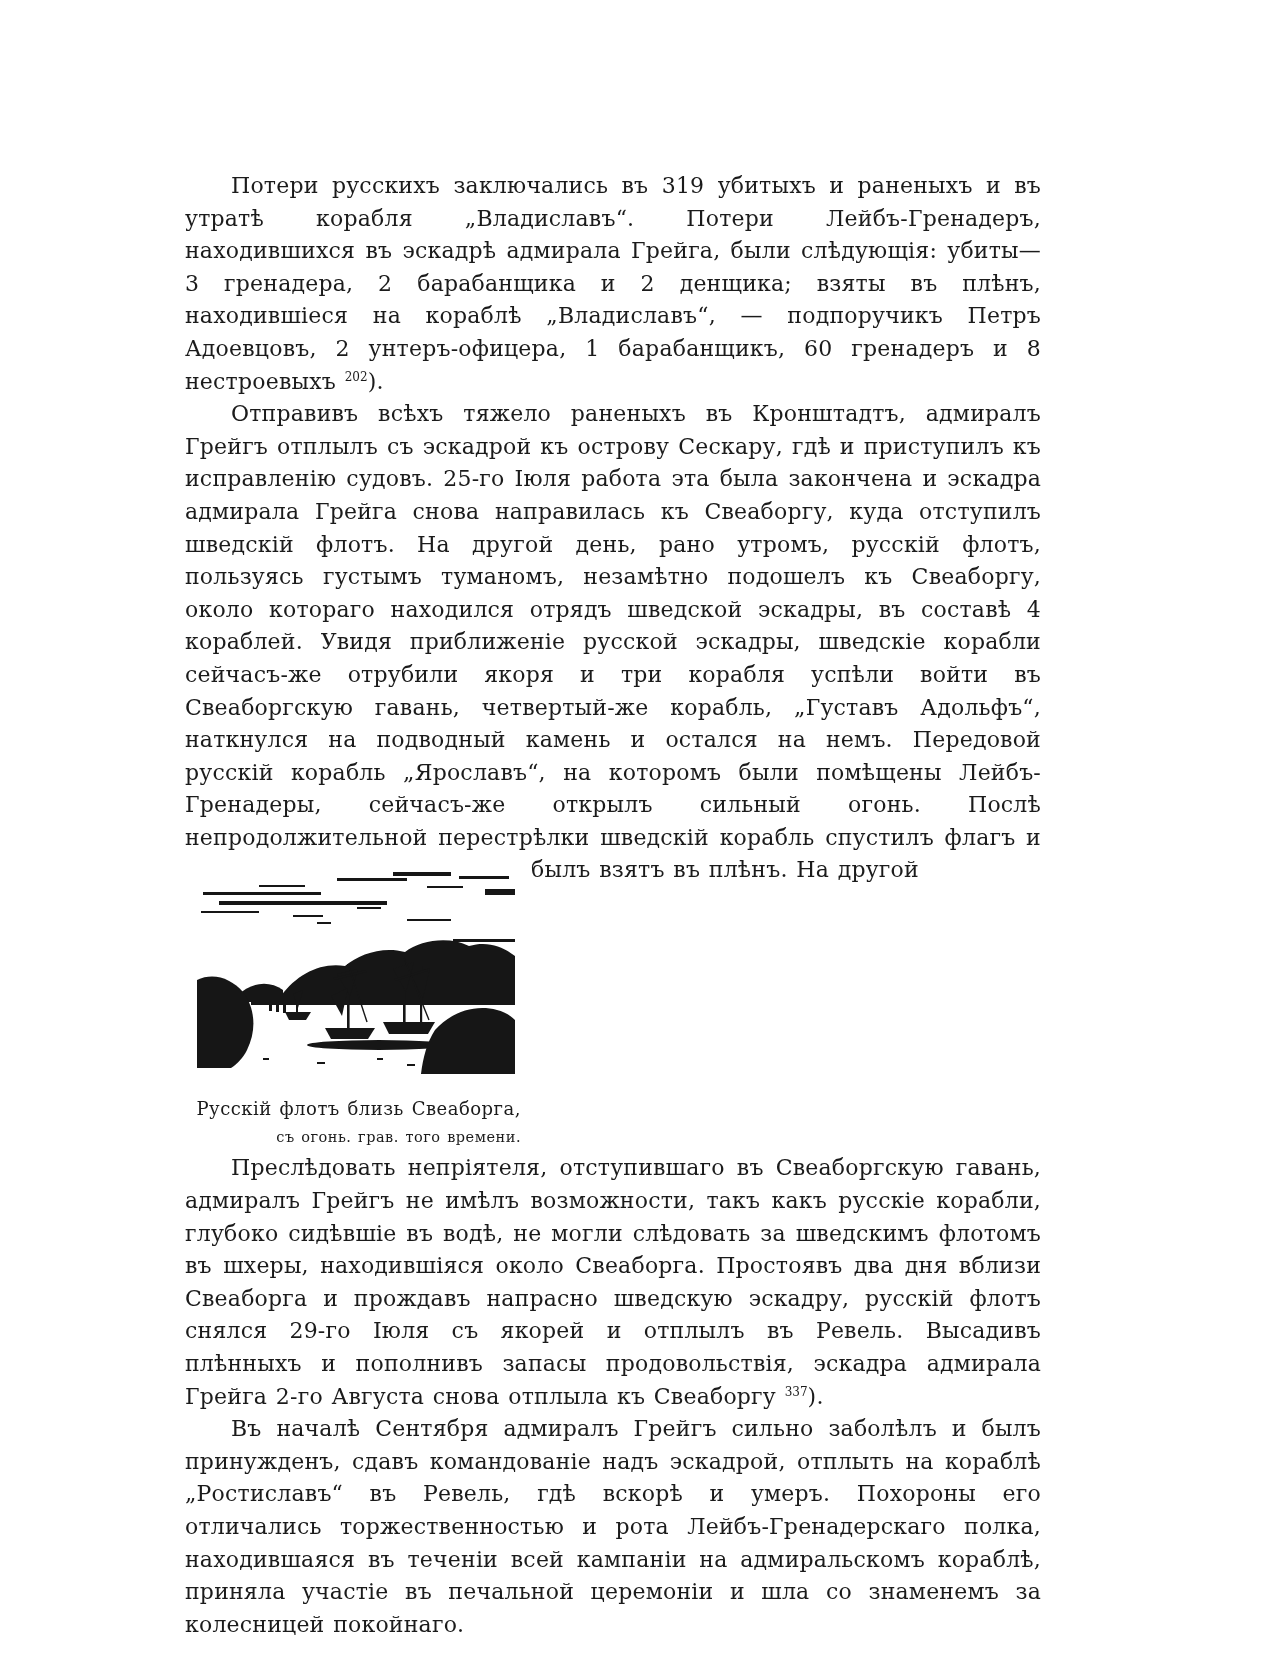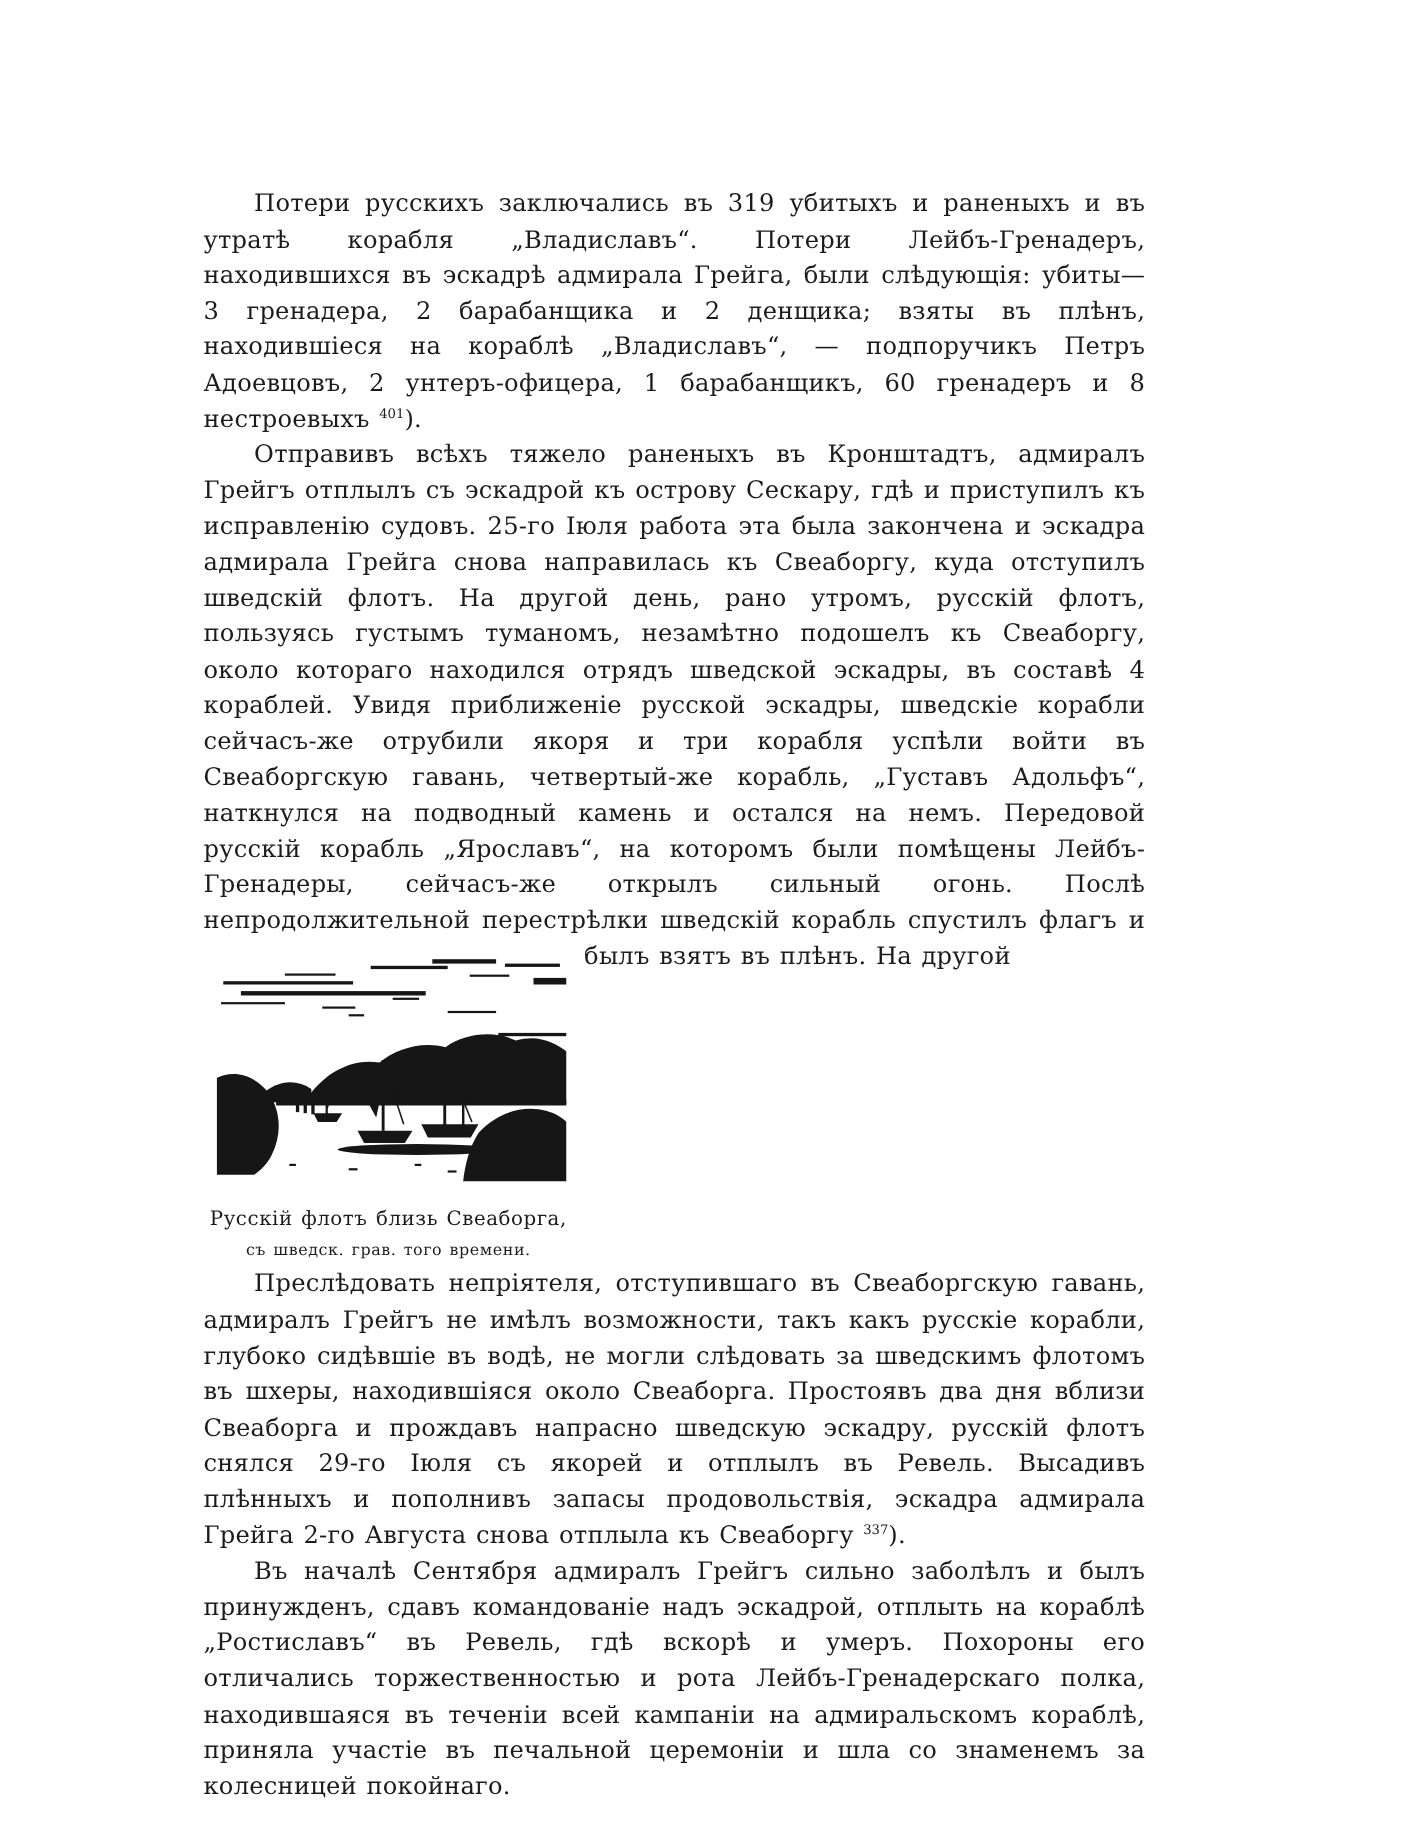--- a/index.html
+++ b/index.html
@@ -35,21 +35,21 @@
     line-height: 0;
     letter-spacing: 0;
   }
   
   .figure-float {
     display: block;
     float: left;
     width: 336px;
     margin: 8px 10px 6px 0;
     text-indent: 0;
-    text-align: center;
+    text-align: right;
   }
   .engraving {
     display: block;
     margin-left: 12px;
     width: 318px;
     height: 212px;
   }
   .cap1 {
     display: block;
     font-size: 18px;
@@ -64,21 +64,21 @@
     margin-top: 8px;
     letter-spacing: 0.5px;
   }
   .clearfix::after { content: ""; display: table; clear: both; }
 </style>
 </head>
 <body>
 
 <div class="content clearfix">
 
-  <p class="para">Потери русскихъ заключались въ 319 убитыхъ и раненыхъ и въ утратѣ корабля „Владиславъ“. Потери Лейбъ-Гренадеръ, находившихся въ эскадрѣ адмирала Грейга, были слѣдующія: убиты—3 гренадера, 2 барабанщика и 2 денщика; взяты въ плѣнъ, находившіеся на кораблѣ „Владиславъ“, — подпоручикъ Петръ Адоевцовъ, 2 унтеръ-офицера, 1 барабанщикъ, 60 гренадеръ и 8 нестроевыхъ <sup>401</sup>).</p>
+  <p class="para">Потери русскихъ заключались въ 319 убитыхъ и раненыхъ и въ утратѣ корабля „Владиславъ“. Потери Лейбъ-Гренадеръ, находившихся въ эскадрѣ адмирала Грейга, были слѣдующія: убиты—3 гренадера, 2 барабанщика и 2 денщика; взяты въ плѣнъ, находившіеся на кораблѣ „Владиславъ“, — подпоручикъ Петръ Адоевцовъ, 2 унтеръ-офицера, 1 барабанщикъ, 60 гренадеръ и 8 нестроевыхъ <sup>202</sup>).</p>
 
   <p class="para clearfix">
     <span>Отправивъ всѣхъ тяжело раненыхъ въ Кронштадтъ, адмиралъ Грейгъ отплылъ съ эскадрой къ острову Сескару, гдѣ и приступилъ къ исправленію судовъ. 25-го Іюля работа эта была закончена и эскадра адмирала Грейга снова направилась къ Свеаборгу, куда отступилъ шведскій флотъ. На другой день, рано утромъ, русскій флотъ, пользуясь густымъ туманомъ, незамѣтно подошелъ къ Свеаборгу, около котораго находился отрядъ шведской эскадры, въ составѣ 4 кораблей. Увидя приближеніе русской эскадры, шведскіе корабли сейчасъ-же отрубили якоря и три корабля успѣли войти въ Свеаборгскую гавань, четвертый-же корабль, „Густавъ Адольфъ“, наткнулся на подводный камень и остался на немъ. Передовой русскій корабль „Ярославъ“, на которомъ были помѣщены Лейбъ-Гренадеры, сейчасъ-же открылъ сильный огонь. Послѣ непродолжительной перестрѣлки шведскій корабль спустилъ флагъ и былъ взятъ въ плѣнъ. На другой </span><span class="figure-float">
       <svg class="engraving" viewBox="0 0 318 212" xmlns="http://www.w3.org/2000/svg" aria-hidden="true">
         <g fill="#161616" stroke="none">
           <rect x="6" y="30" width="118" height="3"></rect>
           <rect x="22" y="39" width="168" height="4"></rect>
           <rect x="62" y="23" width="46" height="2"></rect>
           <rect x="140" y="16" width="70" height="3"></rect>
           <rect x="196" y="10" width="58" height="4"></rect>
@@ -122,21 +122,21 @@
         <g fill="#161616">
           <path d="M0,118 C16,110 34,116 46,130 C58,146 60,168 50,188 C46,196 40,202 34,206 L0,206 Z"></path>
           <path d="M238,168 C254,150 278,142 300,148 C308,150 314,154 318,158 L318,212 L224,212 C226,196 230,180 238,168 Z"></path>
           <rect x="66" y="196" width="6" height="2"></rect>
           <rect x="120" y="200" width="8" height="2"></rect>
           <rect x="180" y="196" width="6" height="2"></rect>
           <rect x="210" y="202" width="8" height="2"></rect>
         </g>
       </svg>
       <span class="cap1">Русскій флотъ близь Свеаборга,</span>
-      <span class="cap2">съ шведск. грав. того времени.</span>
+      <span class="cap2">съ огонь. грав. того времени.</span>
     </span>
   </p>
 
   <p class="para">Преслѣдовать непріятеля, отступившаго въ Свеаборгскую гавань, адмиралъ Грейгъ не имѣлъ возможности, такъ какъ русскіе корабли, глубоко сидѣвшіе въ водѣ, не могли слѣдовать за шведскимъ флотомъ въ шхеры, находившіяся около Свеаборга. Простоявъ два дня вблизи Свеаборга и прождавъ напрасно шведскую эскадру, русскій флотъ снялся 29-го Іюля съ якорей и отплылъ въ Ревель. Высадивъ плѣнныхъ и пополнивъ запасы продовольствія, эскадра адмирала Грейга 2-го Августа снова отплыла къ Свеаборгу <sup>337</sup>).</p>
 
   <p class="para">Въ началѣ Сентября адмиралъ Грейгъ сильно заболѣлъ и былъ принужденъ, сдавъ командованіе надъ эскадрой, отплыть на кораблѣ „Ростиславъ“ въ Ревель, гдѣ вскорѣ и умеръ. Похороны его отличались торжественностью и рота Лейбъ-Гренадерскаго полка, находившаяся въ теченіи всей кампаніи на адмиральскомъ кораблѣ, приняла участіе въ печальной церемоніи и шла со знаменемъ за колесницей покойнаго.</p>
 
 </div>
 
 </body></html>

